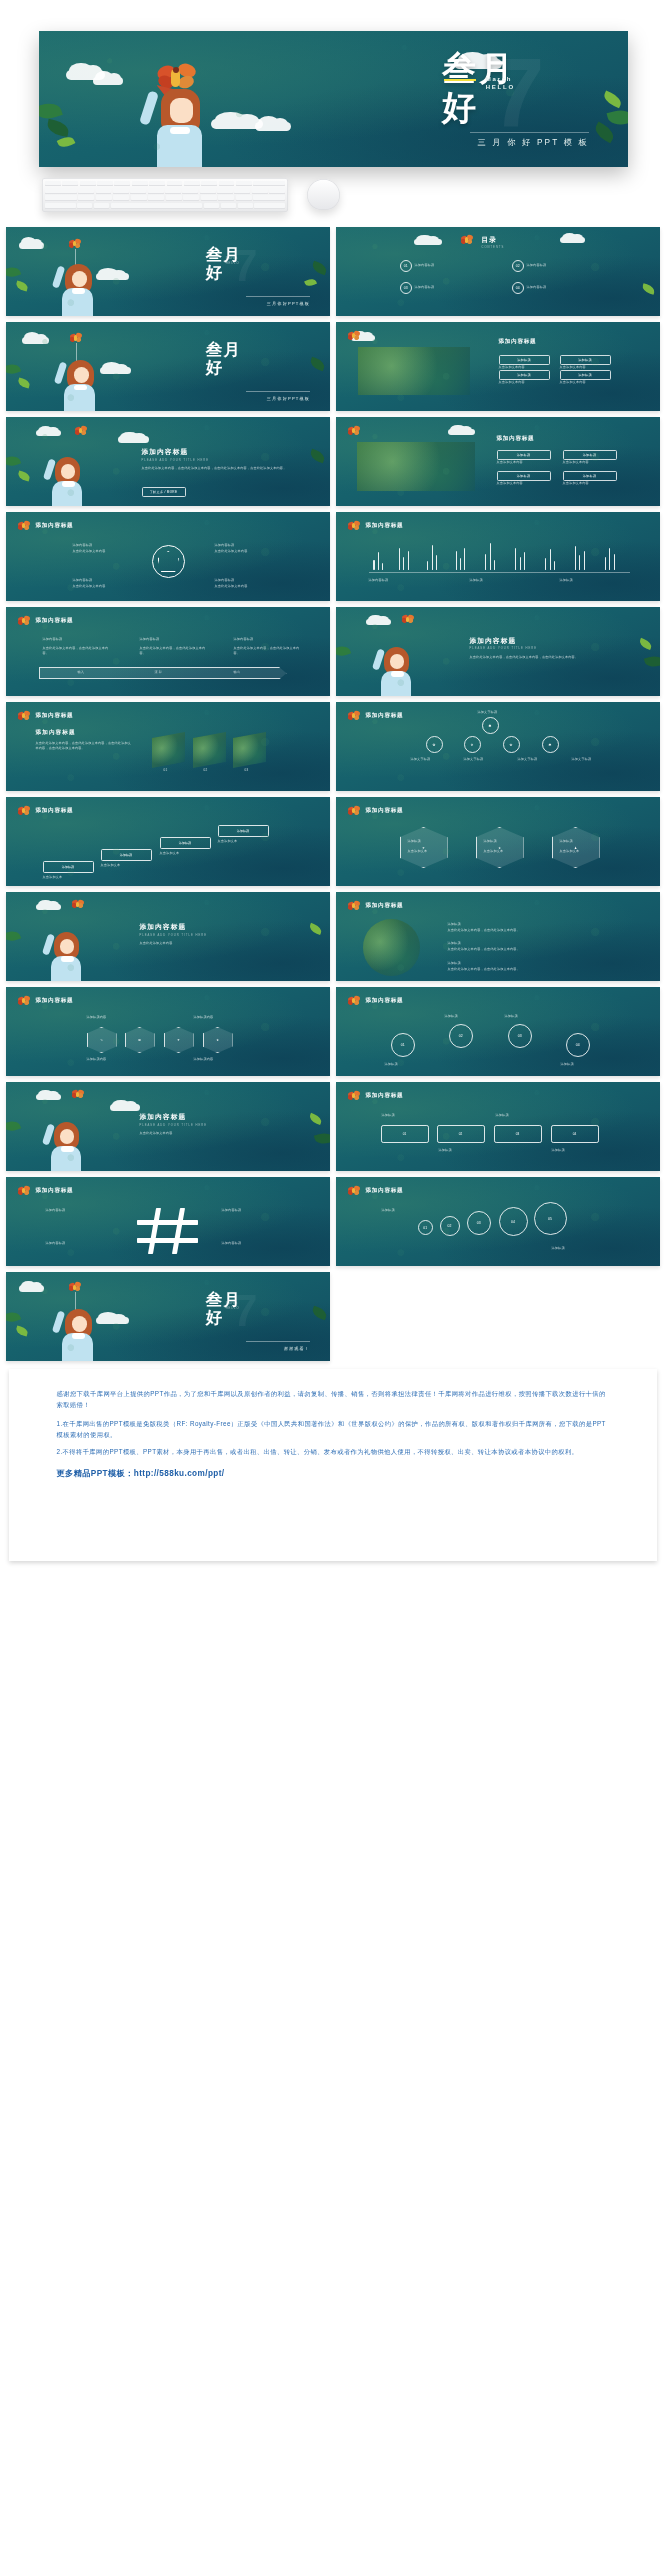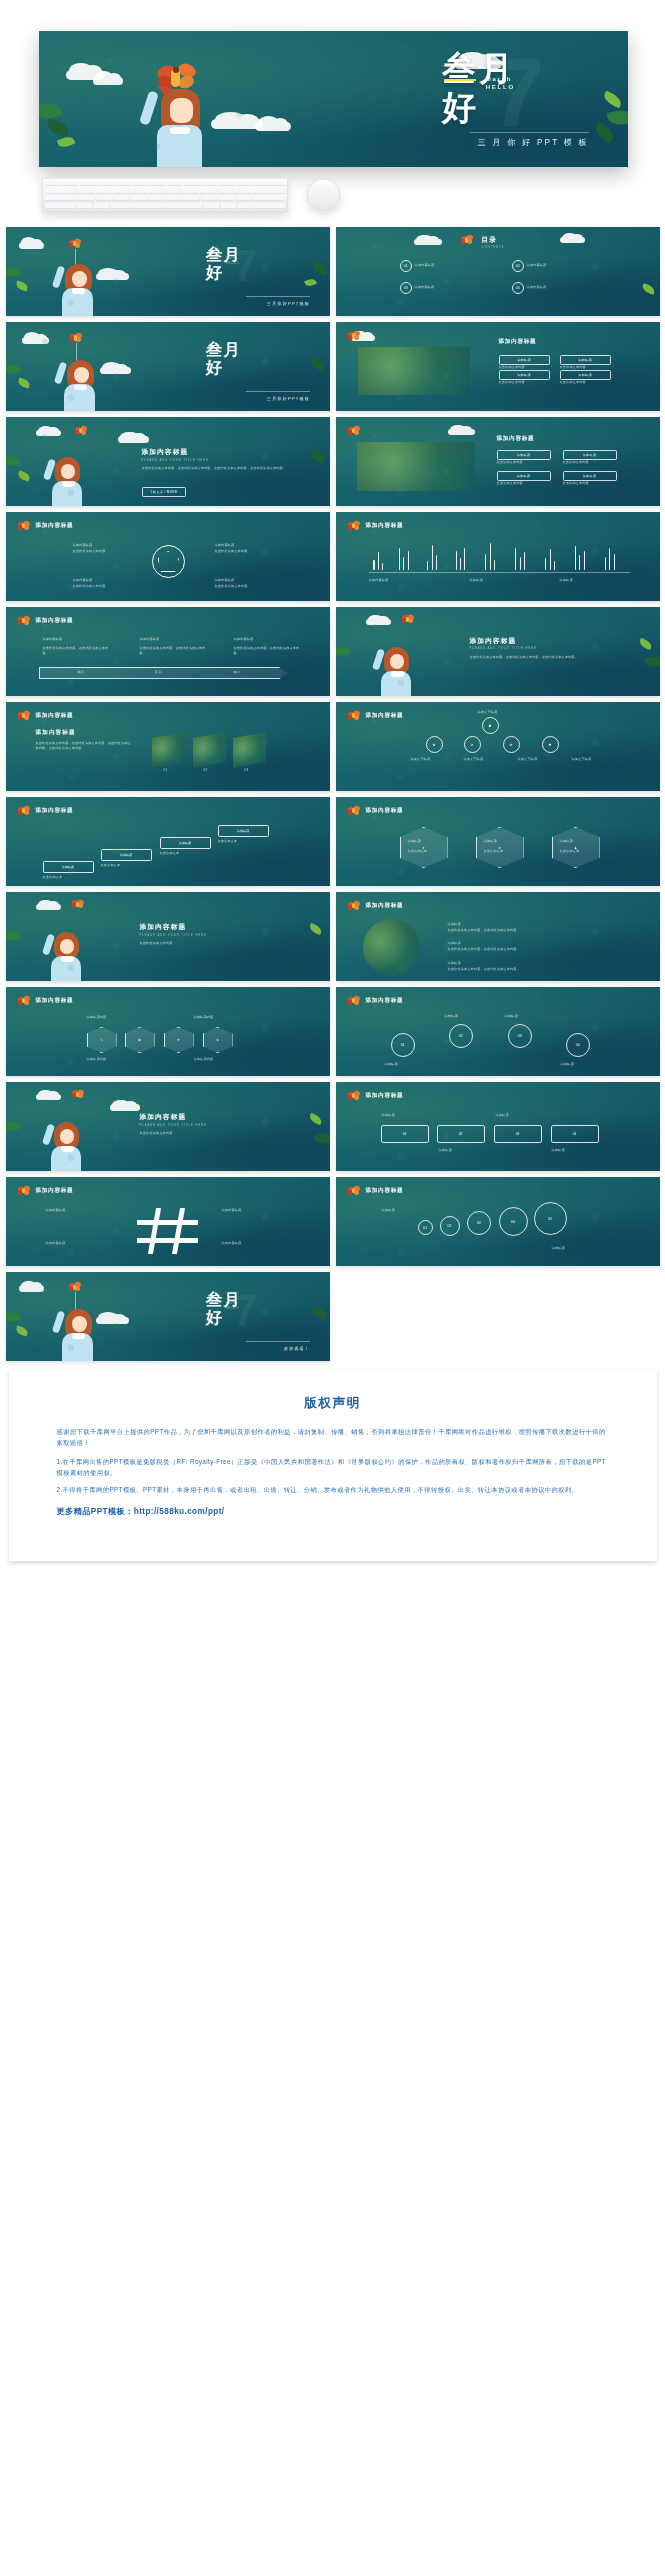--- a/index.html
+++ b/index.html
@@ -845,21 +845,20 @@
         </div>
         <div class="t-rule" style="right:19.4px;bottom:19.4px;width:64px;"></div>
         <div style="position:absolute;right:19.4px;bottom:10.4px;font-size:4.1px;letter-spacing:1.2px;color:#e9f3f1;">谢谢观看！</div>
       </div>
 
       <div class="slide thumb" style="visibility:hidden;"></div>
     </div>
   </div>
 
   <div class="legal">
-    <h2>版权声明</h2>
     <p>感谢您下载千库网平台上提供的PPT作品，为了您和千库网以及原创作者的利益，请勿复制、传播、销售，否则将承担法律责任！千库网将对作品进行维权，按照传播下载次数进行十倍的索取赔偿！</p>
     <div class="blk">
       <p>1.在千库网出售的PPT模板是免版税类（RF: Royalty-Free）正版受《中国人民共和国著作法》和《世界版权公约》的保护，作品的所有权、版权和著作权归千库网所有，您下载的是PPT模板素材的使用权。</p>
       <p>2.不得将千库网的PPT模板、PPT素材，本身用于再出售，或者出租、出借、转让、分销、发布或者作为礼物供他人使用，不得转授权、出卖、转让本协议或者本协议中的权利。</p>
     </div>
     <div class="more">
       <span>更多精品PPT模板：</span><span class="url">http://588ku.com/ppt/</span>
     </div>
   </div>
 

